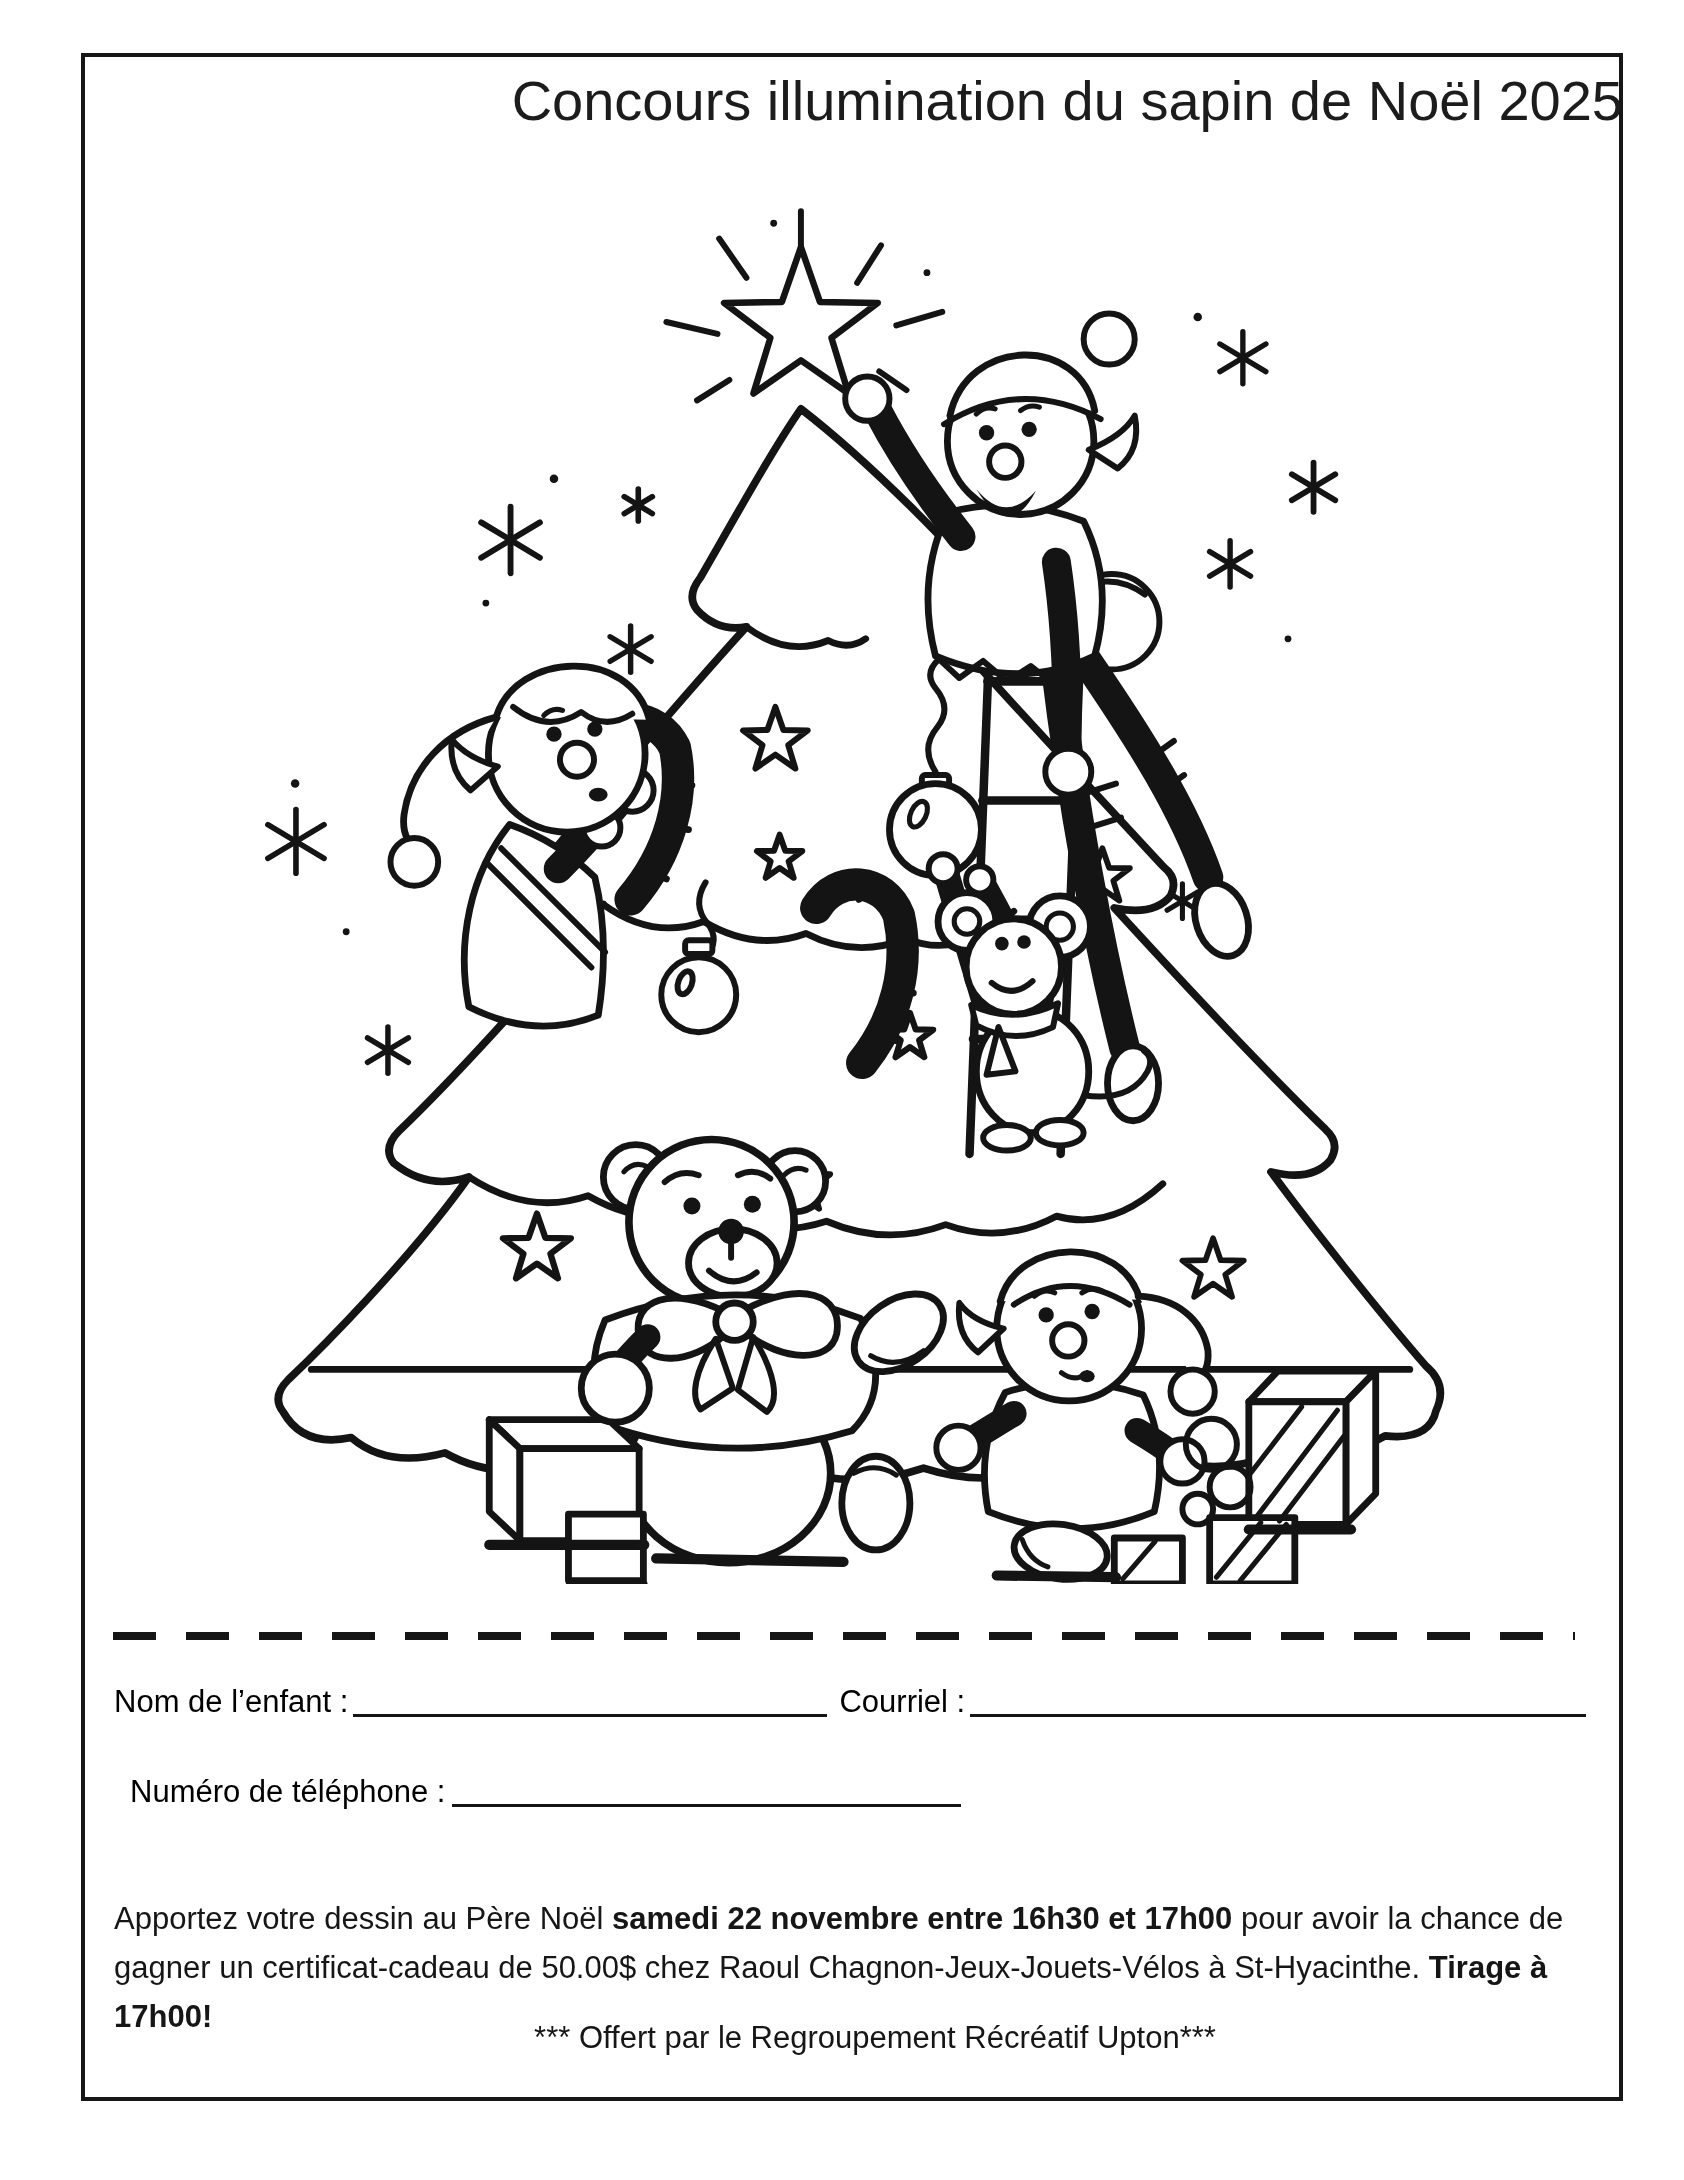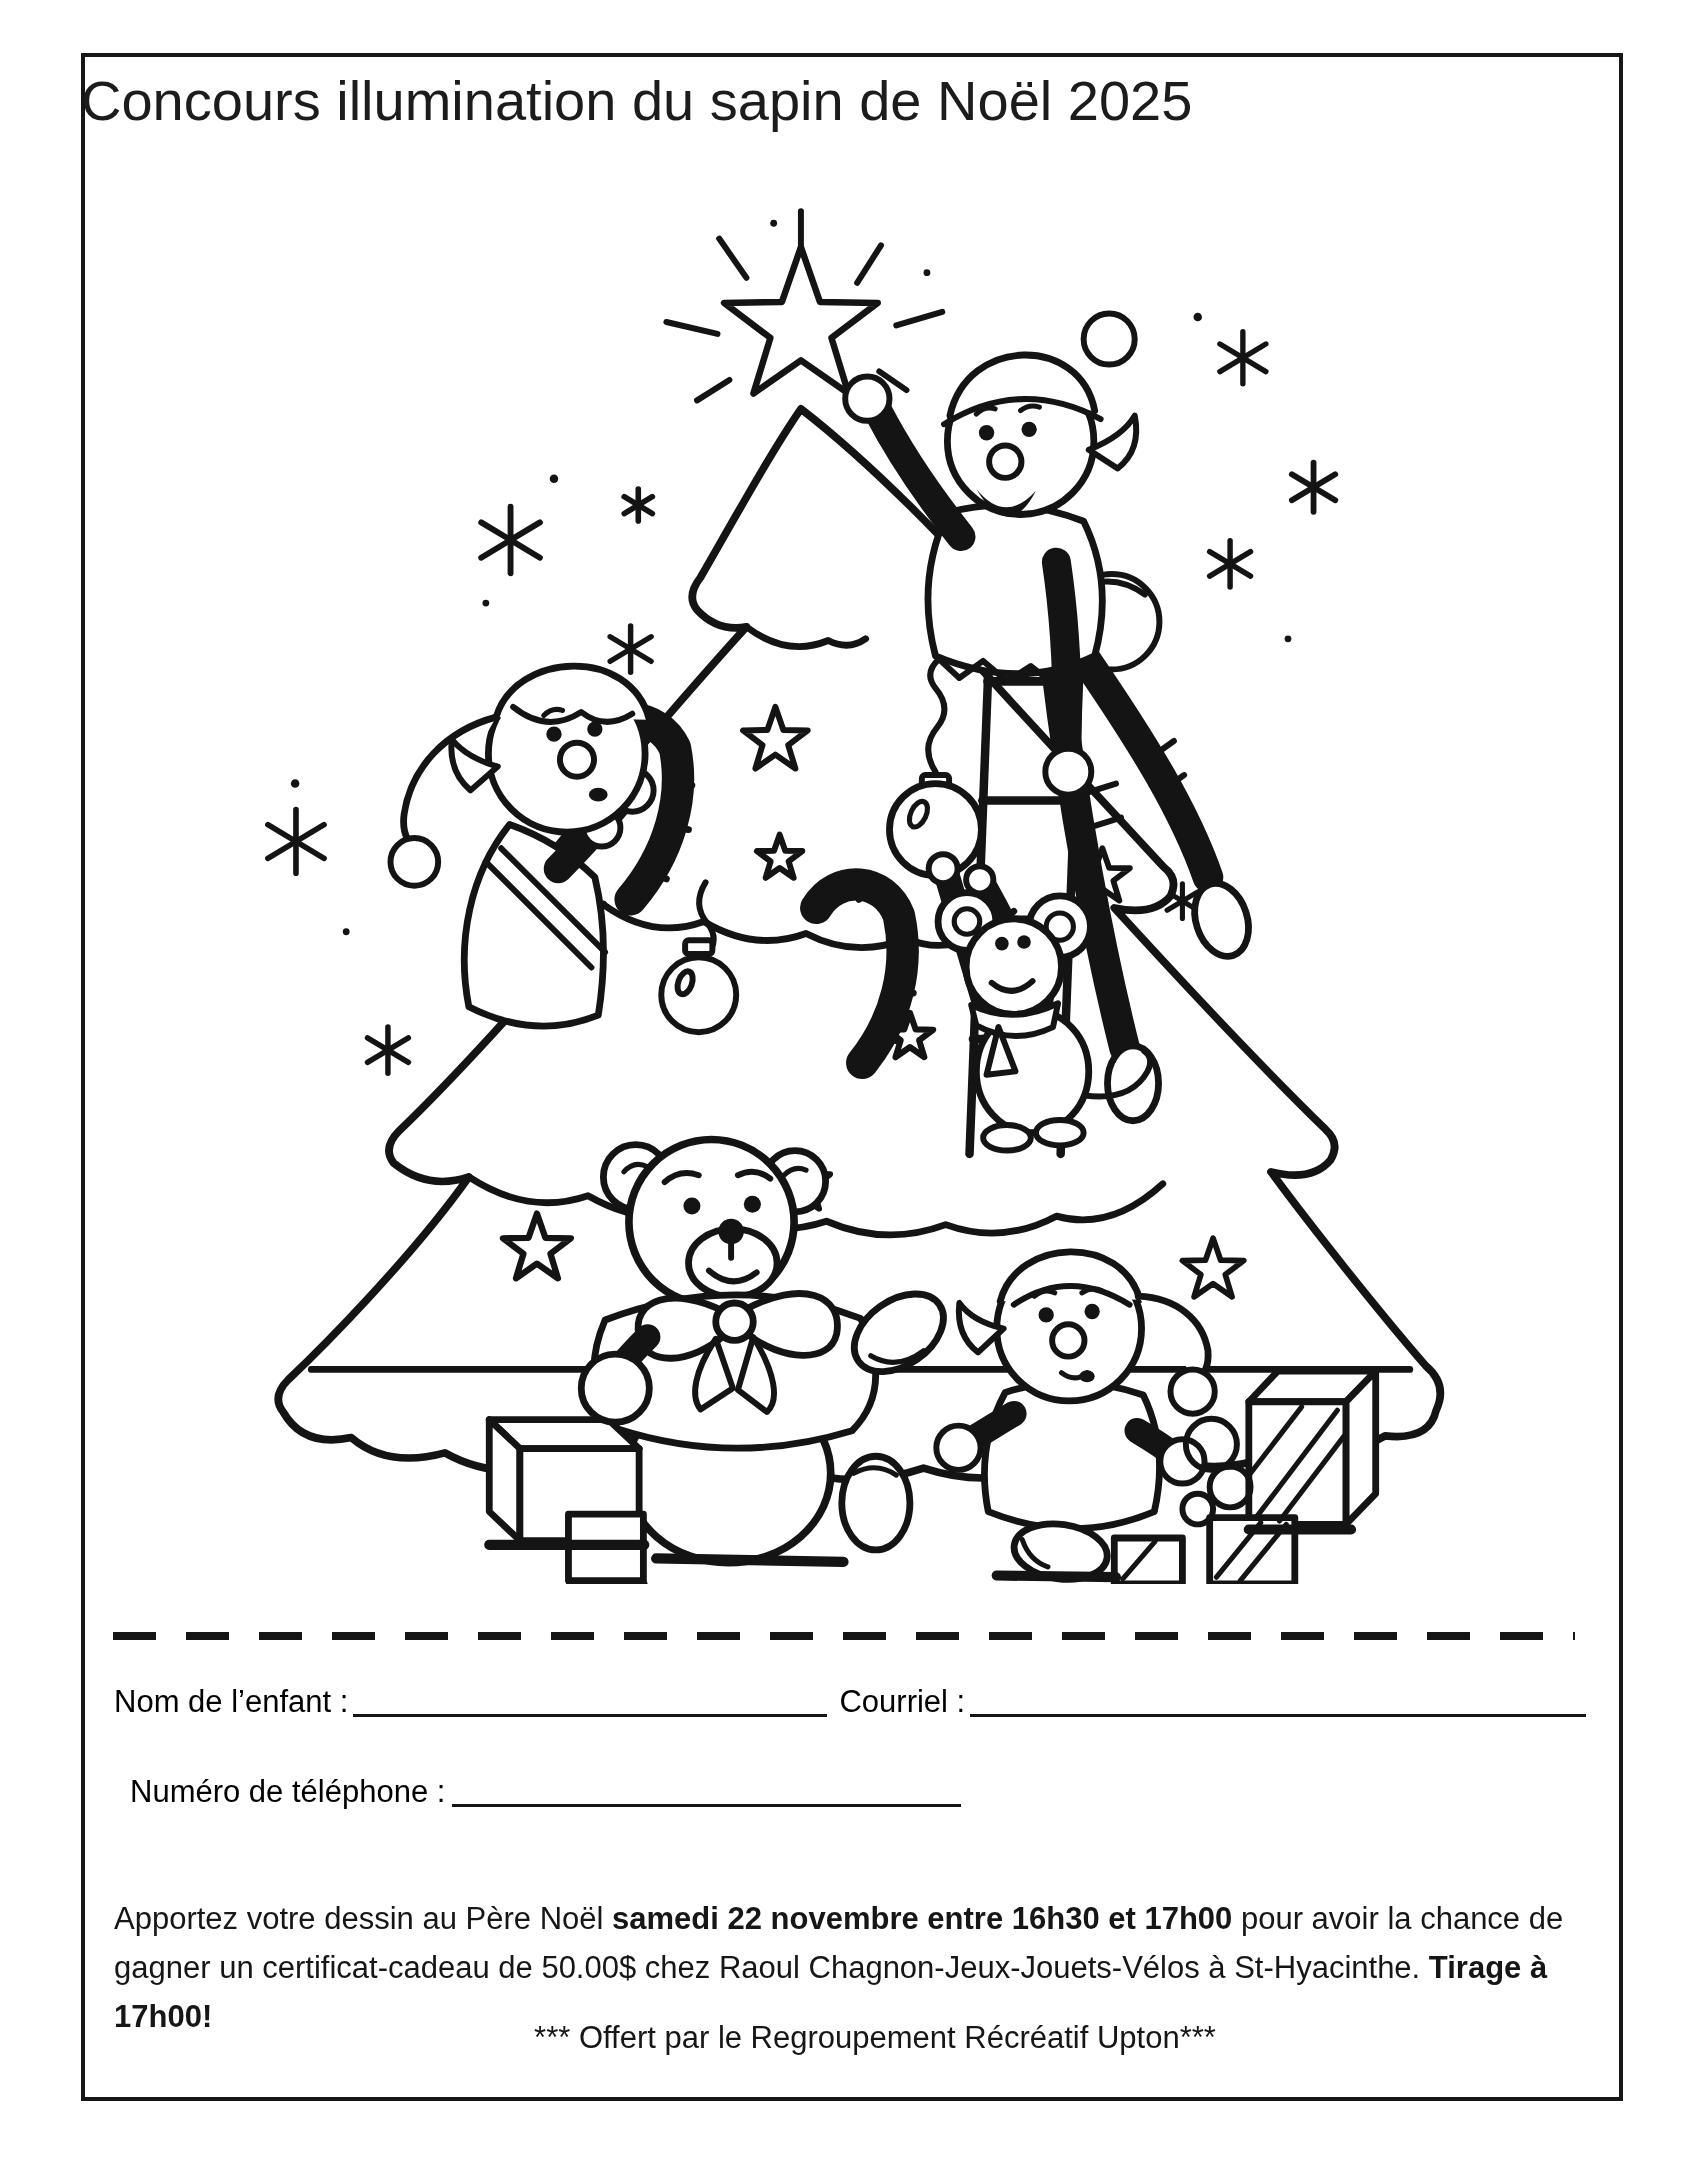--- a/index.html
+++ b/index.html
@@ -9,21 +9,21 @@
     font-family:"Liberation Sans", sans-serif;
     color:#1b1b1b;
     overflow:hidden;
   }
   .frame{
     position:absolute;left:81px;top:53px;width:1542px;height:2048px;
     border:4.3px solid #161616;box-sizing:border-box;background:#fff;
   }
   .title{
     position:absolute;left:81px;top:68px;width:1542px;
-    text-align:left;font-size:56px;font-weight:500;color:#1c1c1c;
+    text-align:right;font-size:56px;font-weight:500;color:#1c1c1c;
     letter-spacing:0px;
   }
   .art{position:absolute;left:128px;top:196px;width:1431px;height:1388px;}
   .cutline{
     position:absolute;left:113px;top:1632px;width:1462px;height:7.7px;
     background:repeating-linear-gradient(90deg,#161616 0 43px,transparent 43px 73px);
   }
   .formrow{position:absolute;font-size:31px;color:#000000;white-space:nowrap;}
   .row1{left:114px;top:1683px;}
   .row2{left:130px;top:1773px;}

